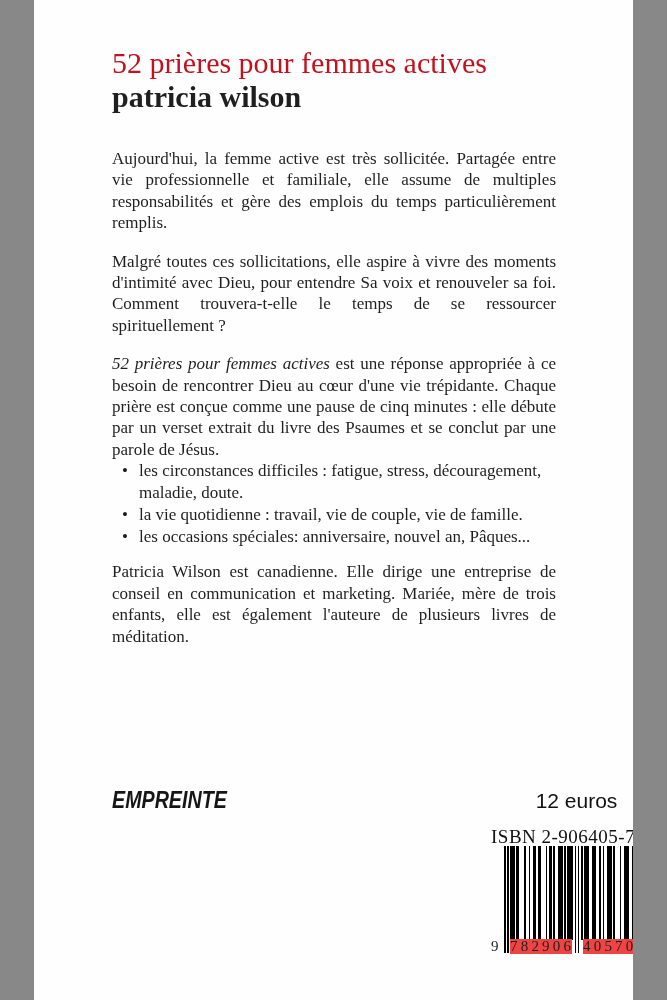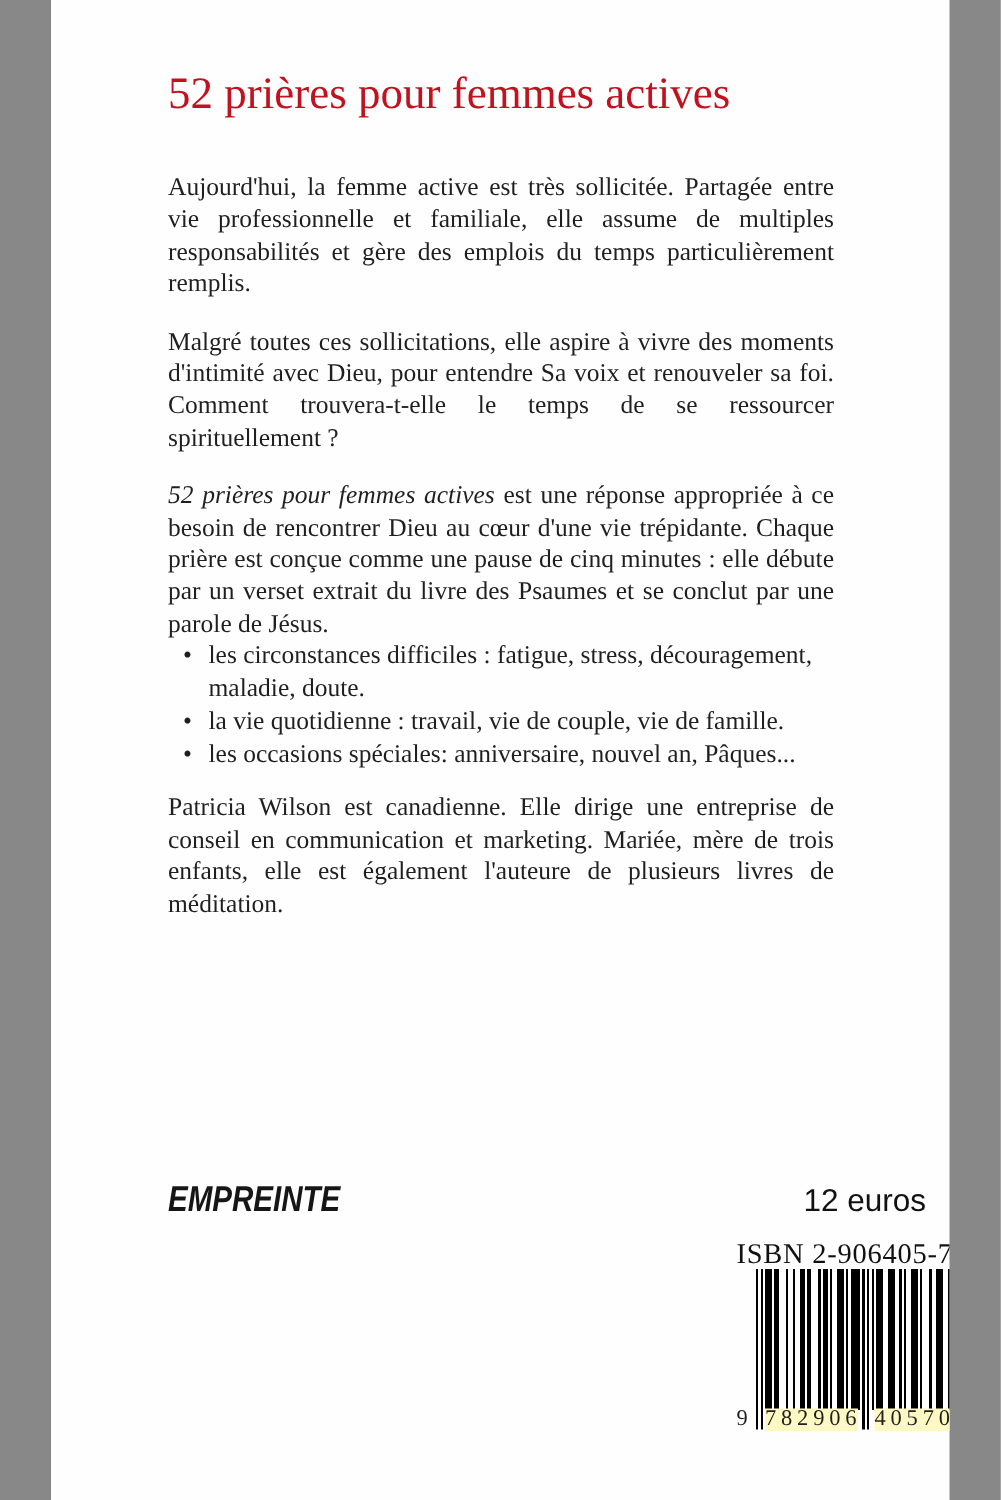--- a/index.html
+++ b/index.html
@@ -98,31 +98,32 @@
   }
   .barcode .digit-left {
     position: absolute; left: -13px; top: 93px;
     font-size: 15px; line-height: 15px;
   }
   .barcode .digit-group {
     position: absolute; top: 93px;
     font-size: 15px; line-height: 15px;
     letter-spacing: 3.2px;
     text-align: right;
-    background: #fef9c3;
+    background: #ef4444;
   }
   .barcode .group-a { left: 6px;  width: 62px; }
   .barcode .group-b { left: 79px; width: 61px; }
 </style>
 </head>
 <body>
 
 <div class="page">
   <div class="content">
     <h1 class="title">52 prières pour femmes actives</h1>
+    <h2 class="author">patricia wilson</h2>
 
     <p class="body-par first">Aujourd'hui, la femme active est très sollicitée. Partagée entre vie professionnelle et familiale, elle assume de multiples responsabilités et gère des emplois du temps particulièrement remplis.</p>
     <p class="body-par">Malgré toutes ces sollicitations, elle aspire à vivre des moments d'intimité avec Dieu, pour entendre Sa voix et renouveler sa foi. Comment trouvera-t-elle le temps de se ressourcer spirituellement ?</p>
     <p class="body-par"><span class="lead-italic">52 prières pour femmes actives</span><span> est une réponse appropriée à ce besoin de rencontrer Dieu au cœur d'une vie trépidante. Chaque prière est conçue comme une pause de cinq minutes : elle débute par un verset extrait du livre des Psaumes et se conclut par une parole de Jésus.</span></p>
 
     <ul class="themes">
       <li>les circonstances difficiles : fatigue, stress, découragement, maladie, doute.</li>
       <li>la vie quotidienne : travail, vie de couple, vie de famille.</li>
       <li>les occasions spéciales: anniversaire, nouvel an, Pâques...</li>
     </ul>

